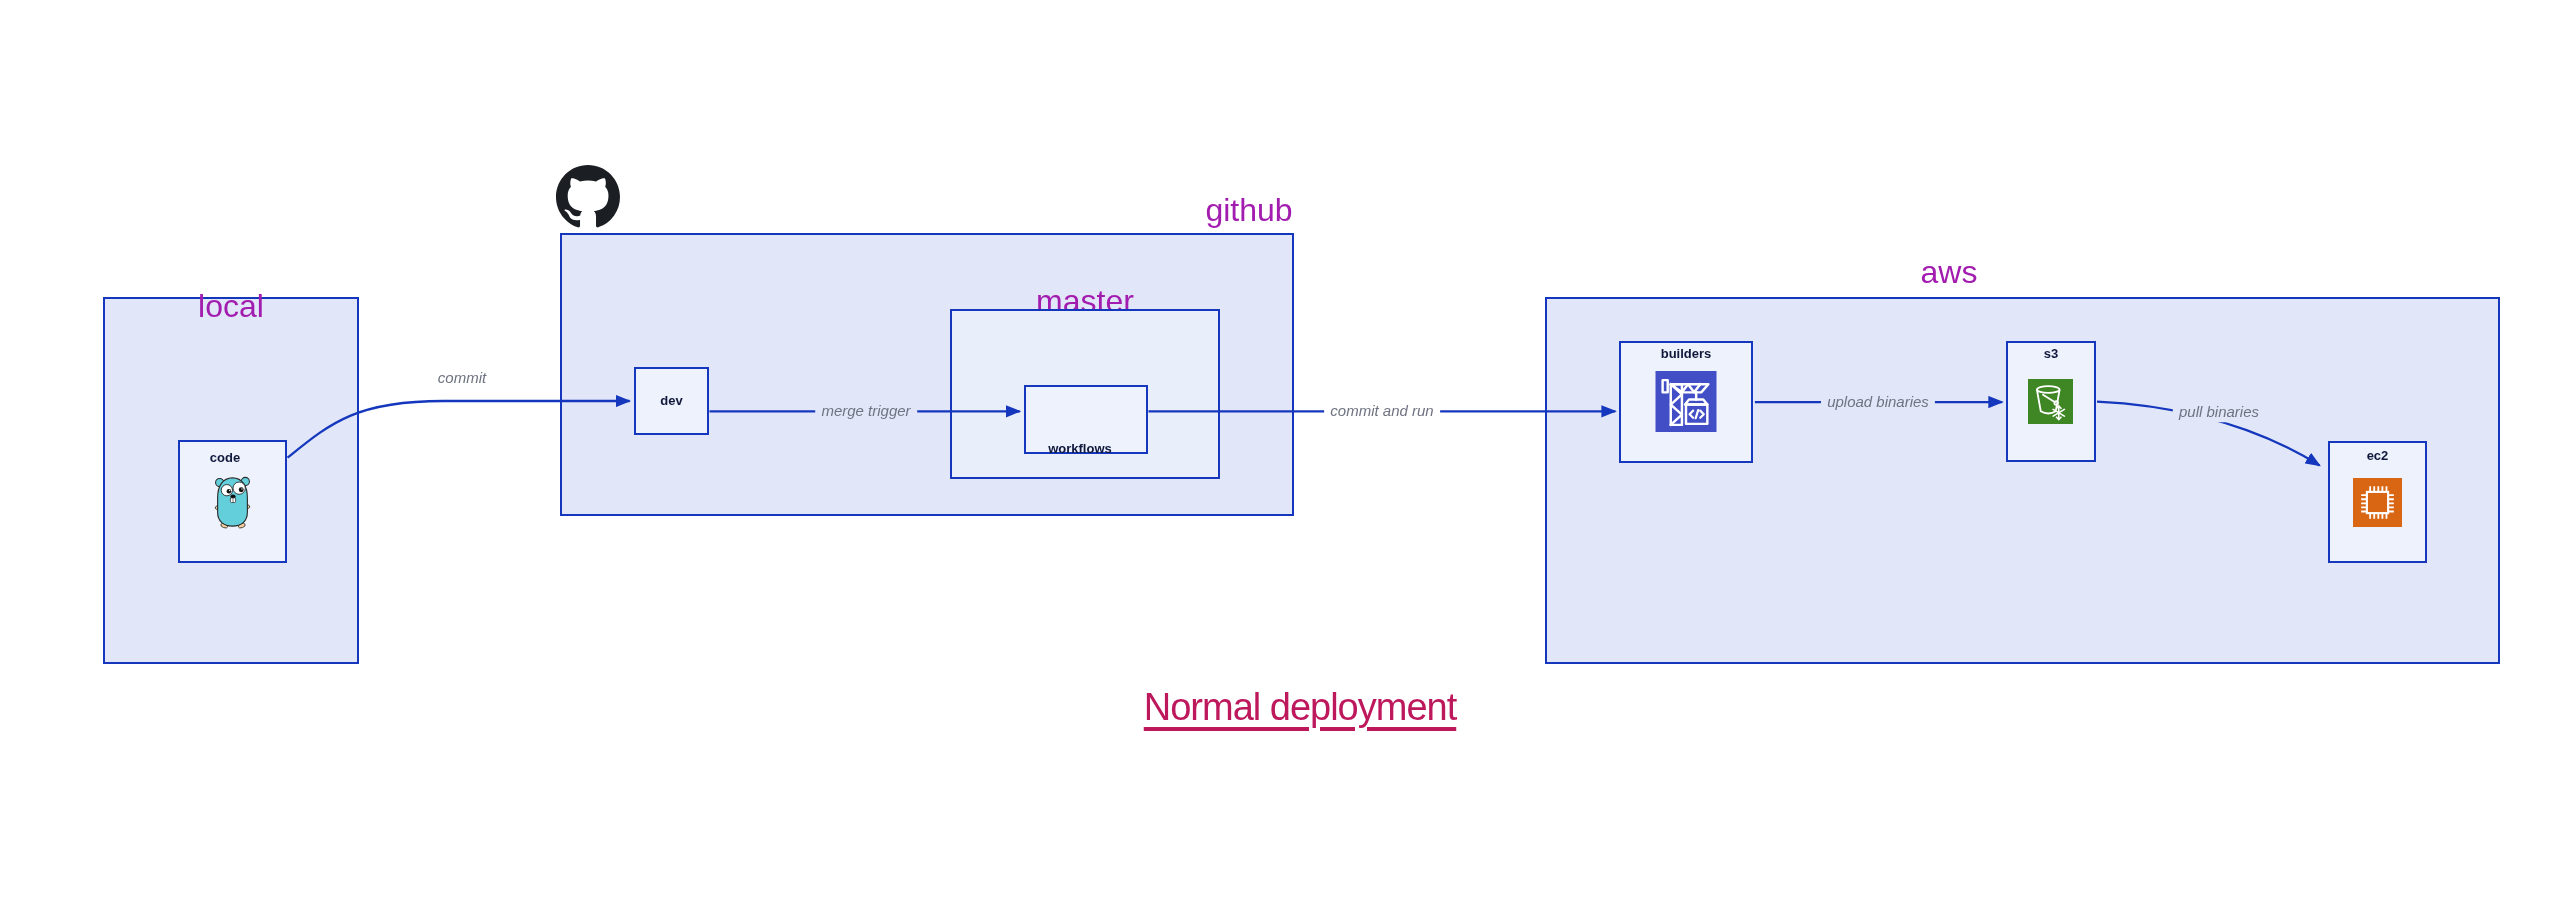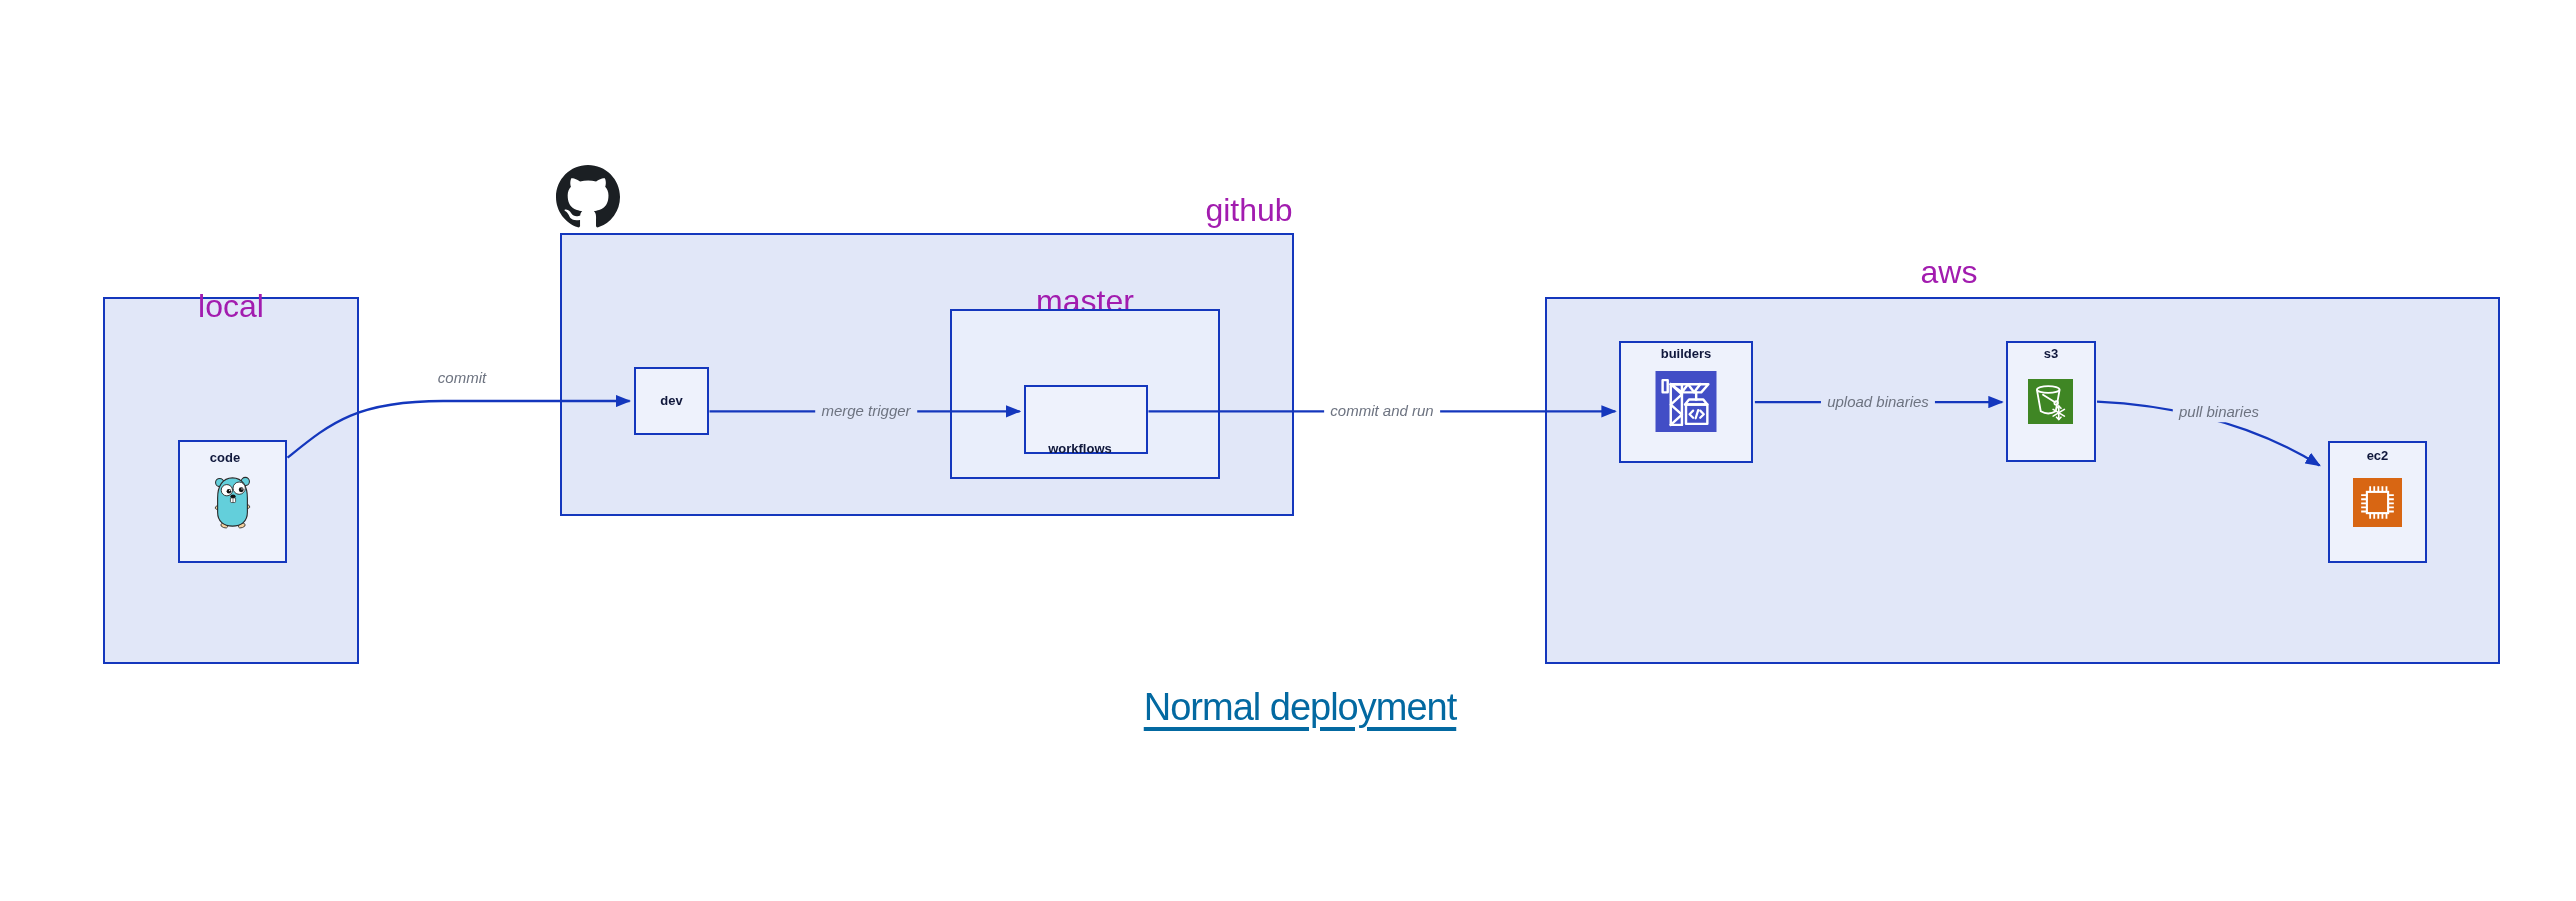--- a/index.html
+++ b/index.html
@@ -19,21 +19,21 @@
   #edge-layer{position:absolute;left:0;top:0;width:2604px;height:902px;z-index:3;}
 
   .edge-label{position:absolute;transform:translate(-50%,-50%);color:#6d7380;font-size:15px;
               font-style:italic;z-index:6;padding:1px 6.2px;white-space:nowrap;line-height:17.5px;}
   .bg-white{background:#ffffff;}
   .bg-tint{background:#e1e7f8;}
 
   .icon-abs{position:absolute;z-index:5;}
   .svc-icon{position:absolute;z-index:5;}
 
-  .title{position:absolute;left:1094px;top:686px;width:412px;text-align:center;color:#0369a1;
+  .title{position:absolute;left:1094px;top:686px;width:412px;text-align:center;color:#be185d;
          font-size:38px;font-weight:500;letter-spacing:-1px;z-index:2;
          text-decoration:underline;text-decoration-thickness:3.6px;text-underline-offset:7.2px;}
 </style>
 </head>
 <body>
 
 <div id="canvas">
 
   <div class="container-box" style="left:103px;top:297px;width:256px;height:367px;"></div>
   <div class="container-label" style="left:103px;top:259px;width:256px;margin-top:34px;">local</div>

